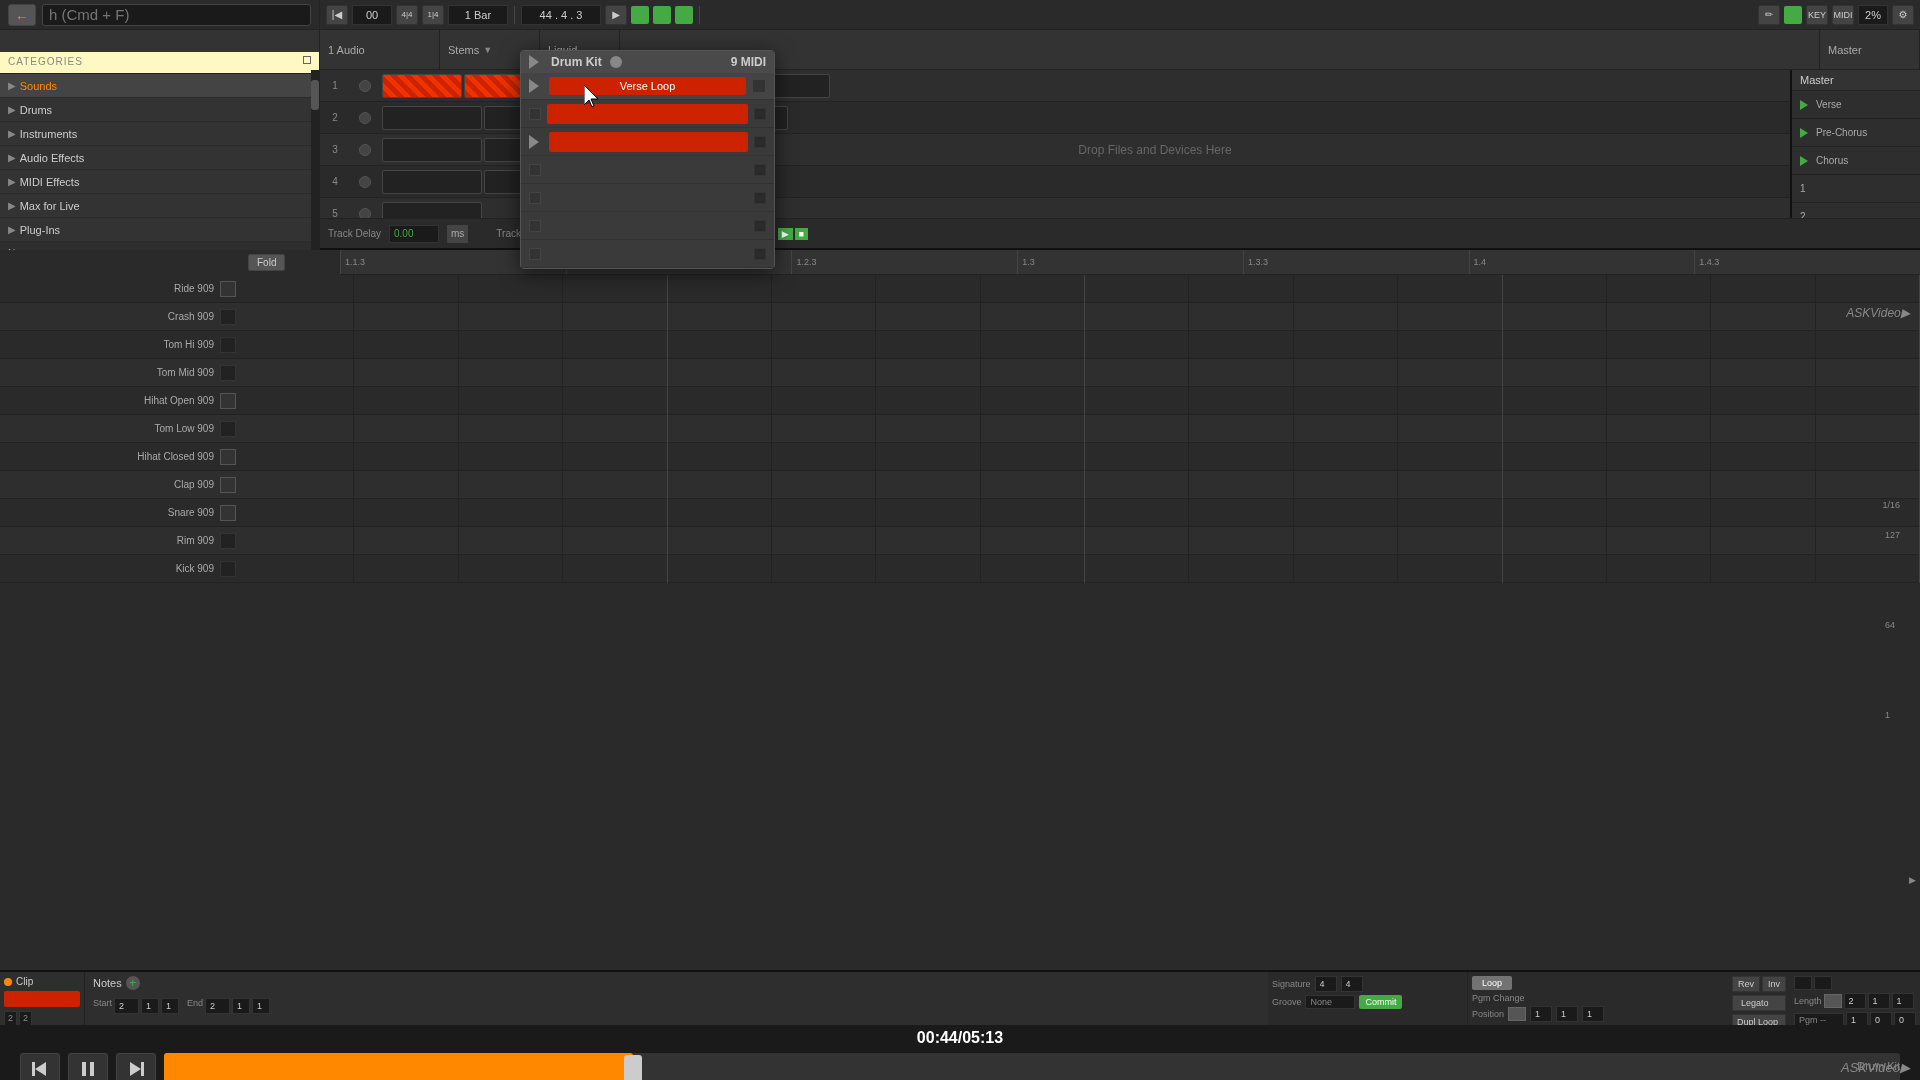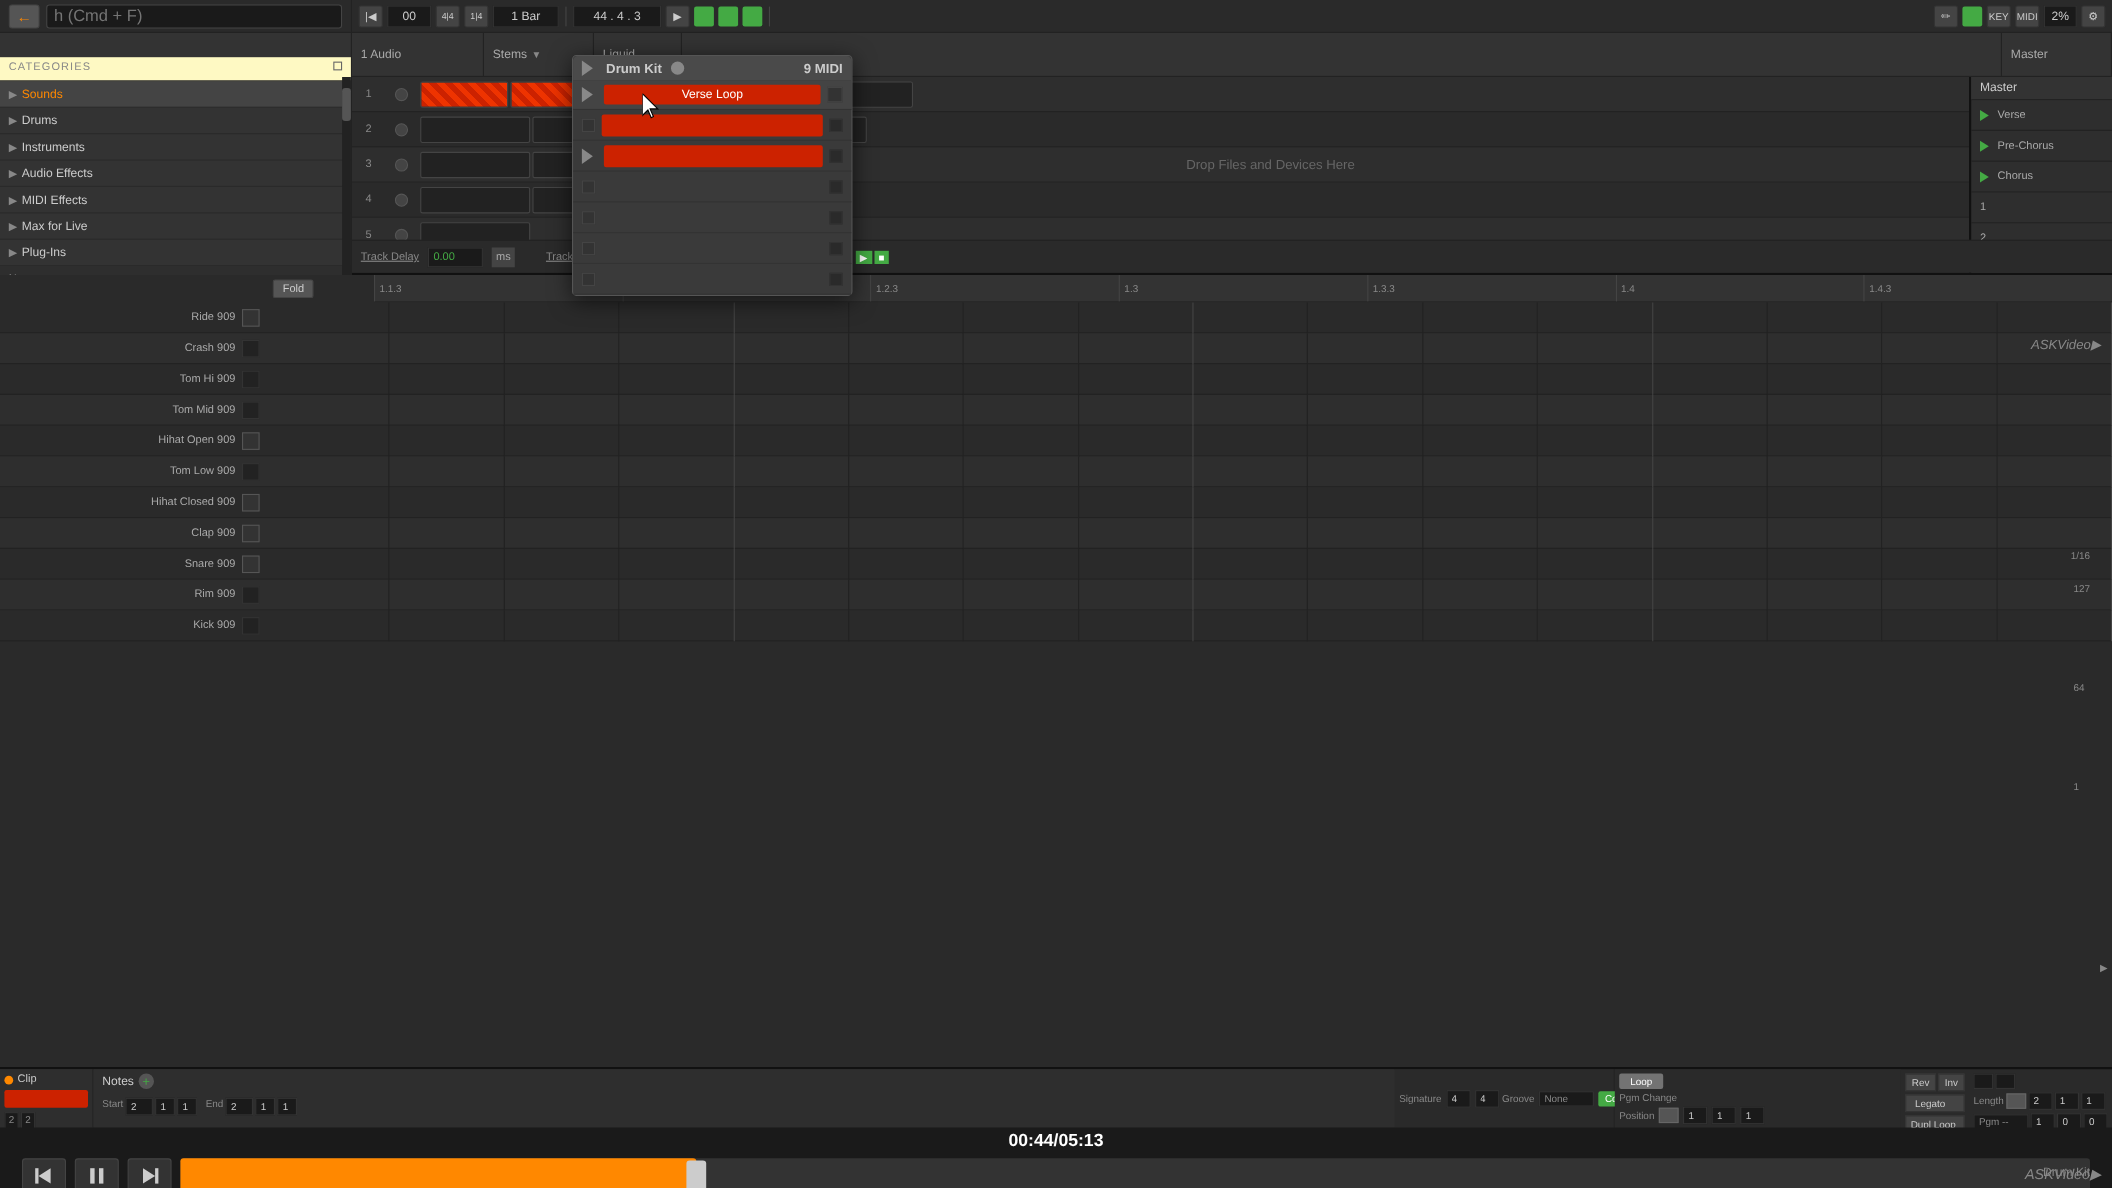--- a/index.html
+++ b/index.html
@@ -288,21 +288,21 @@
       left: 0; bottom: 0;
       right: 0;
       height: 30px;
       background: #2a2a2a;
       border-top: 1px solid #222;
       display: flex;
       align-items: center;
       gap: 8px;
       padding: 0 8px;
     }
-    .delay-label { color: #888; font-size: 10px; text-decoration: underline; }
+    .delay-label { color: #888; font-size: 10px; }
     .delay-input {
       background: #1a1a1a;
       border: 1px solid #333;
       color: #4a4;
       width: 50px;
       font-size: 10px;
       padding: 1px 4px;
       height: 18px;
     }
     .delay-ms {
@@ -1251,21 +1251,21 @@
         <span class="notes-field-label">End</span>
         <div style="display:flex;gap:2px;align-items:center;">
           <input class="notes-input" type="text" value="2" style="width: 25px;">
           <input class="notes-input" type="text" value="1" style="width: 18px;">
           <input class="notes-input" type="text" value="1" style="width: 18px;">
         </div>
       </div>
     </div>
   </div>
 
-  <div style="width:200px;background:#2a2a2a;border-right:1px solid #222;padding:4px;display:flex;flex-direction:row;gap:3px;">
+  <div style="width:200px;background:#2a2a2a;border-right:1px solid #222;padding:4px;display:flex;flex-direction:column;gap:3px;">
     <div style="display:flex;gap:4px;align-items:center;">
       <span style="font-size:9px;color:#888;">Signature</span>
       <input class="notes-input" type="text" value="4" style="width: 22px;">
       <input class="notes-input" type="text" value="4" style="width: 22px;">
     </div>
     <div style="display:flex;gap:4px;align-items:center;">
       <span style="font-size:9px;color:#888;">Groove</span>
       <div style="background:#1a1a1a;border:1px solid #333;color:#888;padding:1px 4px;font-size:9px;width:50px;">None</div>
       <div style="background:#4a4;border-radius:2px;padding:2px 6px;font-size:9px;color:#fff;cursor:pointer;">Commit</div>
     </div>

